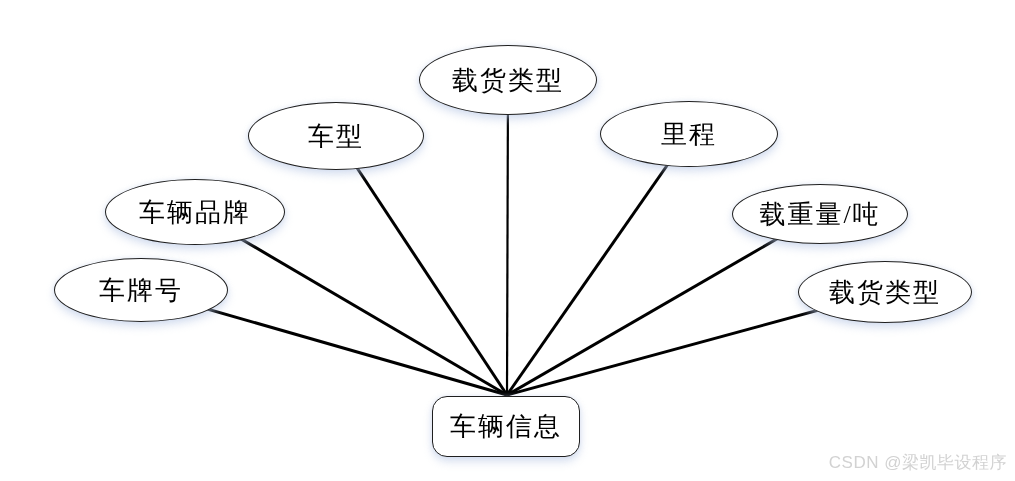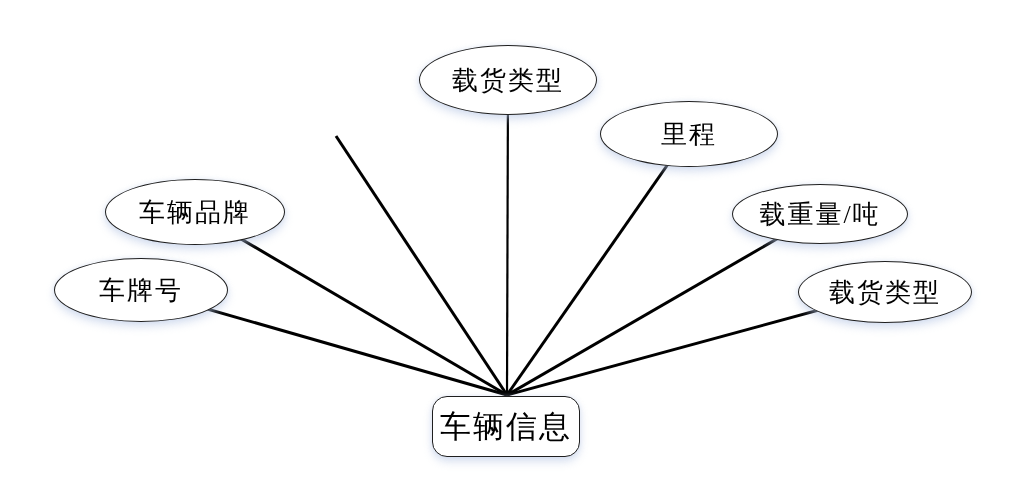--- a/index.html
+++ b/index.html
@@ -36,21 +36,21 @@
     white-space: nowrap;
   }
   .ellipse {
     border-radius: 50%;
     box-shadow: 0 5px 9px rgba(176, 192, 226, 0.45), 0 0 5px rgba(186, 200, 230, 0.35);
   }
   .entity {
     border-radius: 15px;
     border-width: 1.6px;
     box-shadow: 0 5px 9px rgba(176, 192, 226, 0.45), 0 0 5px rgba(186, 200, 230, 0.35);
-    font-size: 31px;
+    font-size: 26px;
   }
   
   .n-plate    { left: 54px;  top: 258px; width: 174px; height: 64px; }
   .n-brand    { left: 105px; top: 179px; width: 180px; height: 66px; }
   .n-model    { left: 248px; top: 102px; width: 176px; height: 68px; }
   .n-cargo    { left: 419px; top: 45px;  width: 178px; height: 70px; }
   .n-mileage  { left: 600px; top: 101px; width: 178px; height: 66px; }
   .n-load     { left: 732px; top: 184px; width: 176px; height: 60px; }
   .n-years    { left: 798px; top: 261px; width: 174px; height: 62px; }
   .n-entity   { left: 432px; top: 396px; width: 148px; height: 61px; }
@@ -81,20 +81,23 @@
   </svg>
 
   <div class="node ellipse n-plate">
     <span>车牌号</span>
   </div>
 
   <div class="node ellipse n-brand">
     <span>车辆品牌</span>
   </div>
 
+  <div class="node ellipse n-model">
+    <span>车型</span>
+  </div>
 
   <div class="node ellipse n-cargo">
     <span>载货类型</span>
   </div>
 
   <div class="node ellipse n-load">
     <span>载重量/吨</span>
   </div>
 
   <div class="node ellipse n-mileage">
@@ -102,14 +105,15 @@
   </div>
 
   <div class="node ellipse n-years">
     <span>载货类型</span>
   </div>
 
   <div class="node entity n-entity">
     <span>车辆信息</span>
   </div>
 
+  <div class="watermark">CSDN @梁凯毕设程序</div>
 
 </div>
 
 </body></html>

